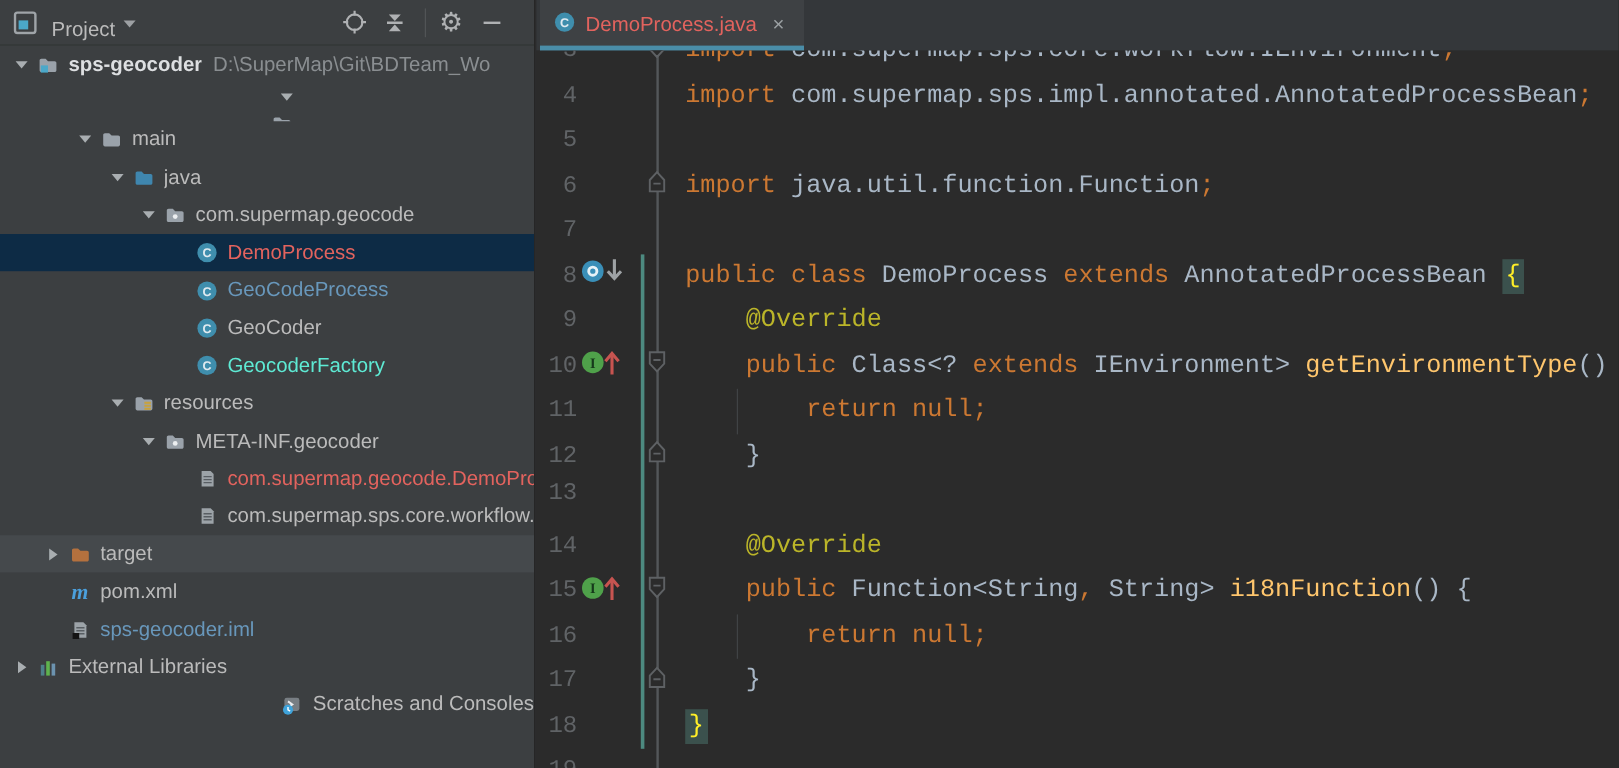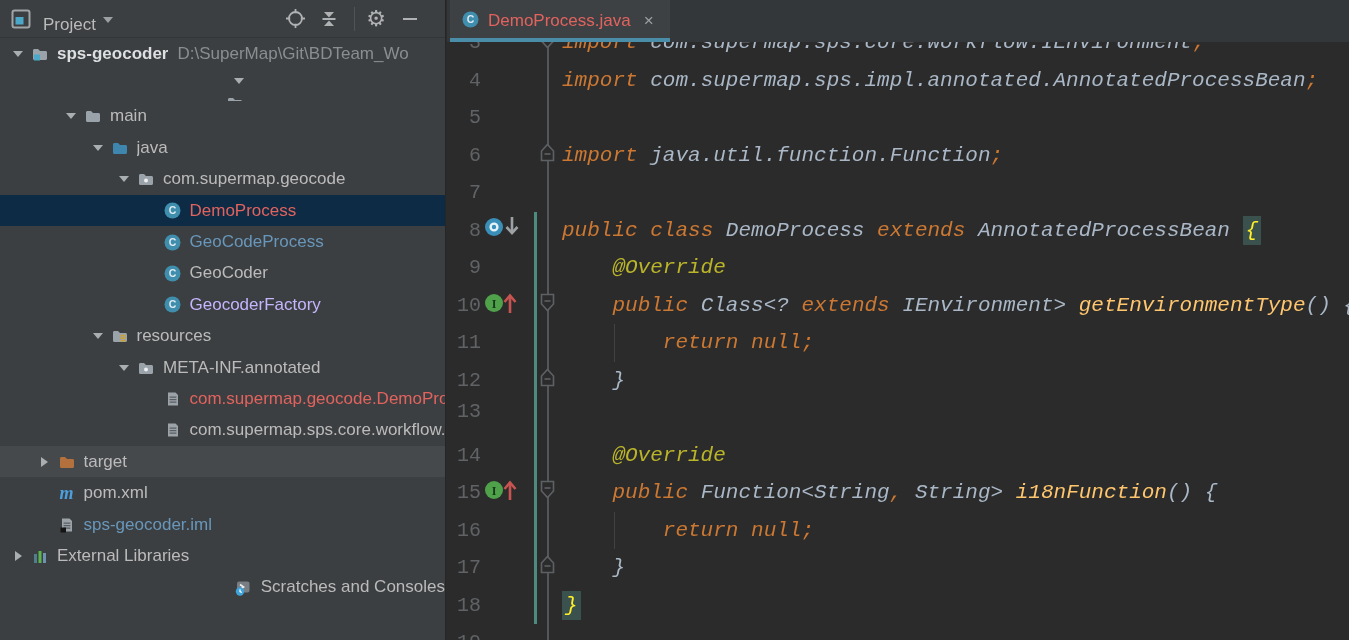--- a/index.html
+++ b/index.html
@@ -42,21 +42,21 @@
 
   .ebody{position:absolute;top:42px;left:0;right:0;bottom:0;overflow:hidden;
          font-family:"Liberation Mono",monospace;font-size:21px;color:#A9B7C6;}
   .foldline{position:absolute;left:100px;top:-15px;width:2px;height:618px;background:#54575A;}
   .vcsbar{position:absolute;left:87px;top:169.5px;width:3px;height:412.5px;background:#4D8A80;}
   .crow{position:absolute;left:0;right:0;height:37.5px;cursor:text;}
   .ln{position:absolute;left:0;top:0;width:34px;height:37.5px;line-height:37.5px;text-align:right;
       color:#606366;font-size:20px;}
   .gmark{position:absolute;left:36px;top:0;width:46px;height:37.5px;display:flex;align-items:center;cursor:pointer;}
   .fmark{position:absolute;left:92px;top:0;width:17px;height:37.5px;display:flex;align-items:center;justify-content:center;cursor:pointer;}
-  .codeln{position:absolute;left:115px;top:0;height:37.5px;line-height:37.5px;white-space:pre;font-style:italic;}
+  .codeln{position:absolute;left:124px;top:0;height:37.5px;line-height:37.5px;white-space:pre;}
   .iguide{position:absolute;left:167px;top:0;width:1px;height:37.5px;background:#404345;}
   .tok-kw{color:#CC7832;}
   .tok-pl{color:#A9B7C6;}
   .tok-m{color:#FFC66D;}
   .tok-ann{color:#BBB529;}
   .tok-semi{color:#CC7832;}
   .tok-hl{color:#FFEF28;background:#3B514D;padding:3px 3px;}
 </style>
 </head>
 <body>
@@ -203,21 +203,21 @@
         <div class="trow" style="padding-left: 138.5px;">
           <span class="arrow-slot"></span>
           <span class="icon-slot">
             <span style="display: inline-flex;">
               <svg width="17" height="17" viewBox="0 0 17 17">
                 <circle cx="8.5" cy="8.5" r="8" fill="#3F8EAD"></circle>
                 <text x="8.5" y="12.3" text-anchor="middle" font-size="10.5" font-weight="bold" fill="#DFEAF0" font-family="Liberation Sans,sans-serif">C</text>
               </svg>
             </span>
           </span>
-          <span class="tlabel" style="color: #c4b5fd;">GeocoderFactory</span>
+          <span class="tlabel" style="color: #5eead4;">GeocoderFactory</span>
         </div>
         <div class="trow" style="padding-left: 85.5px;">
           <span class="arrow-slot">
             <span class="tri-exp"></span>
           </span>
           <span class="icon-slot">
             <span style="display: inline-flex;">
               <svg width="16" height="16" viewBox="0 0 16 16">
                 <path d="M1 4.5 C1 3.7 1.6 3 2.5 3 H6 L8 5 H13.5 C14.4 5 15 5.6 15 6.5 V12.5 C15 13.3 14.4 14 13.5 14 H2.5 C1.6 14 1 13.3 1 12.5 Z" fill="#9AA2AA"></path>
                 <rect x="8.3" y="6.8" width="5.4" height="1.7" fill="#C9A23C"></rect>
@@ -233,21 +233,21 @@
             <span class="tri-exp"></span>
           </span>
           <span class="icon-slot">
             <span style="display: inline-flex;">
               <svg width="16" height="16" viewBox="0 0 16 16">
                 <path d="M1 4.5 C1 3.7 1.6 3 2.5 3 H6 L8 5 H13.5 C14.4 5 15 5.6 15 6.5 V12.5 C15 13.3 14.4 14 13.5 14 H2.5 C1.6 14 1 13.3 1 12.5 Z" fill="#9AA2AA"></path>
                 <circle cx="8" cy="9.5" r="2" fill="#ECEEF0"></circle>
               </svg>
             </span>
           </span>
-          <span class="tlabel">META-INF.annotated</span>
+          <span class="tlabel">META-INF.geocoder</span>
         </div>
         <div class="trow" style="padding-left: 138.5px;">
           <span class="arrow-slot"></span>
           <span class="icon-slot">
             <span style="display: inline-flex;">
               <svg width="16" height="16" viewBox="0 0 16 16">
                 <path d="M3 1.5 H10.5 L13 4 V14.5 H3 Z" fill="#9CA3A8"></path>
                 <path d="M4.6 6.2 H11.4 M4.6 8.7 H11.4 M4.6 11.2 H11.4" stroke="#585E63" stroke-width="1.2"></path>
               </svg>
             </span>

